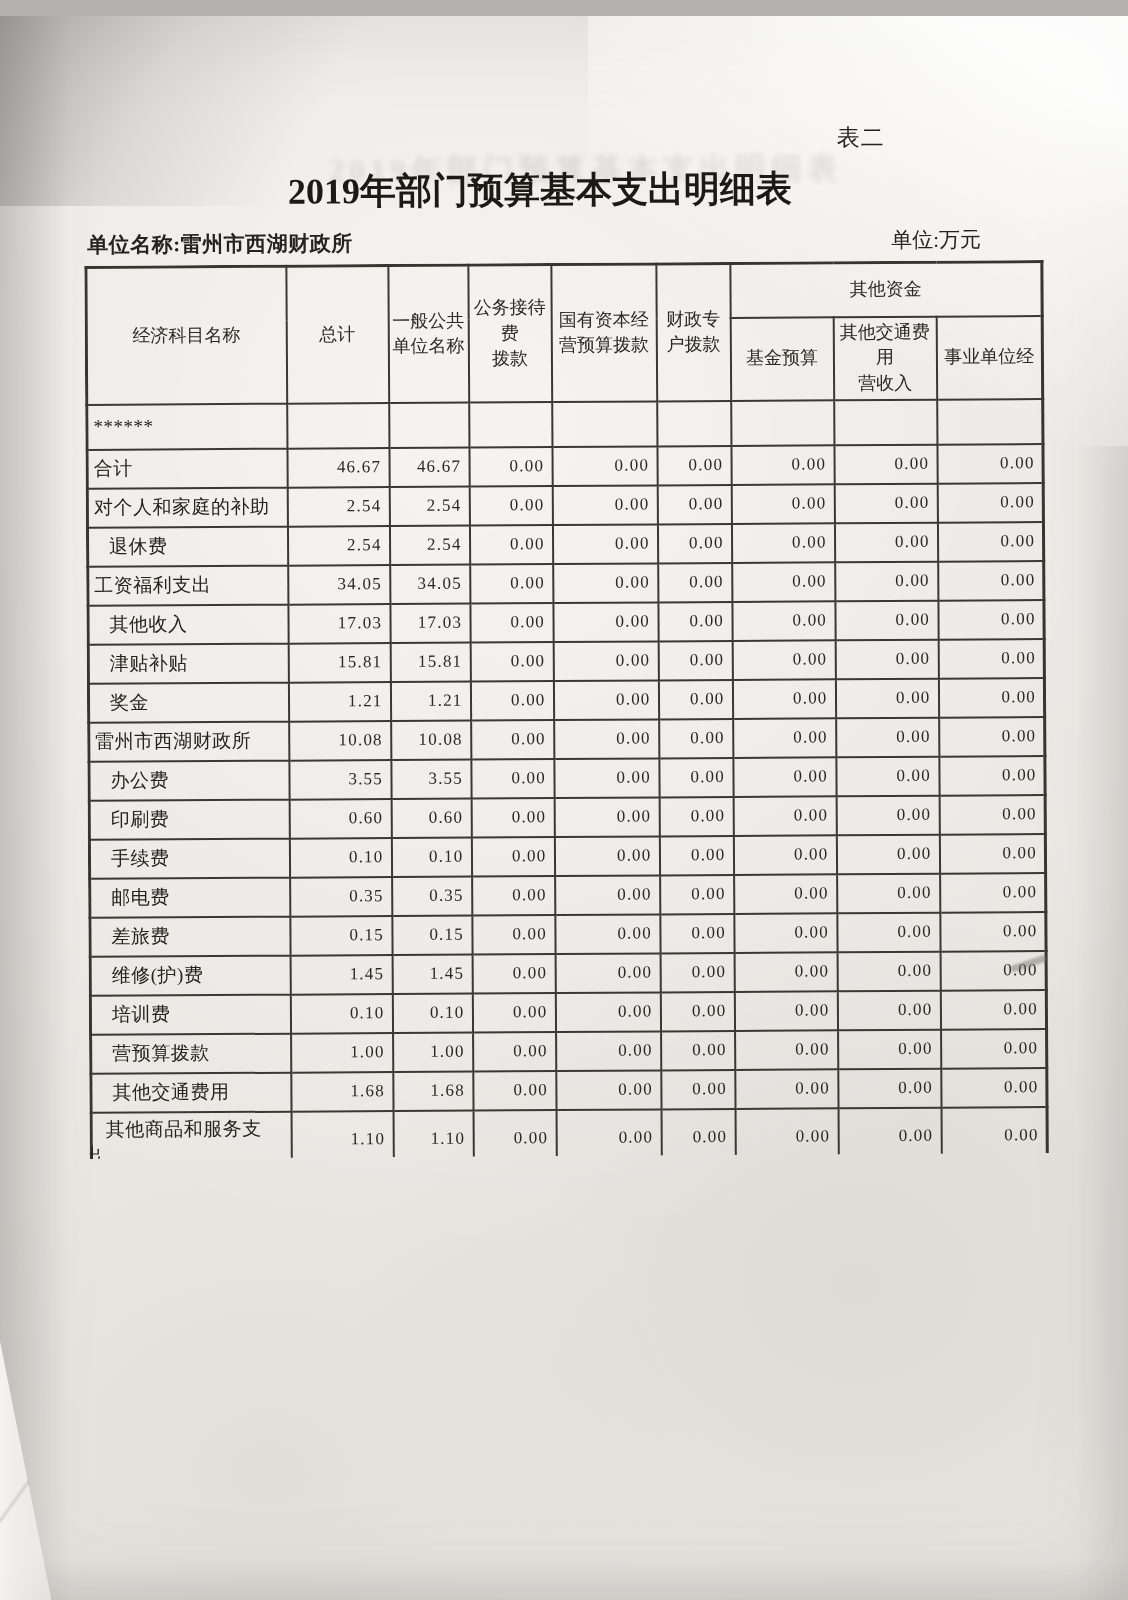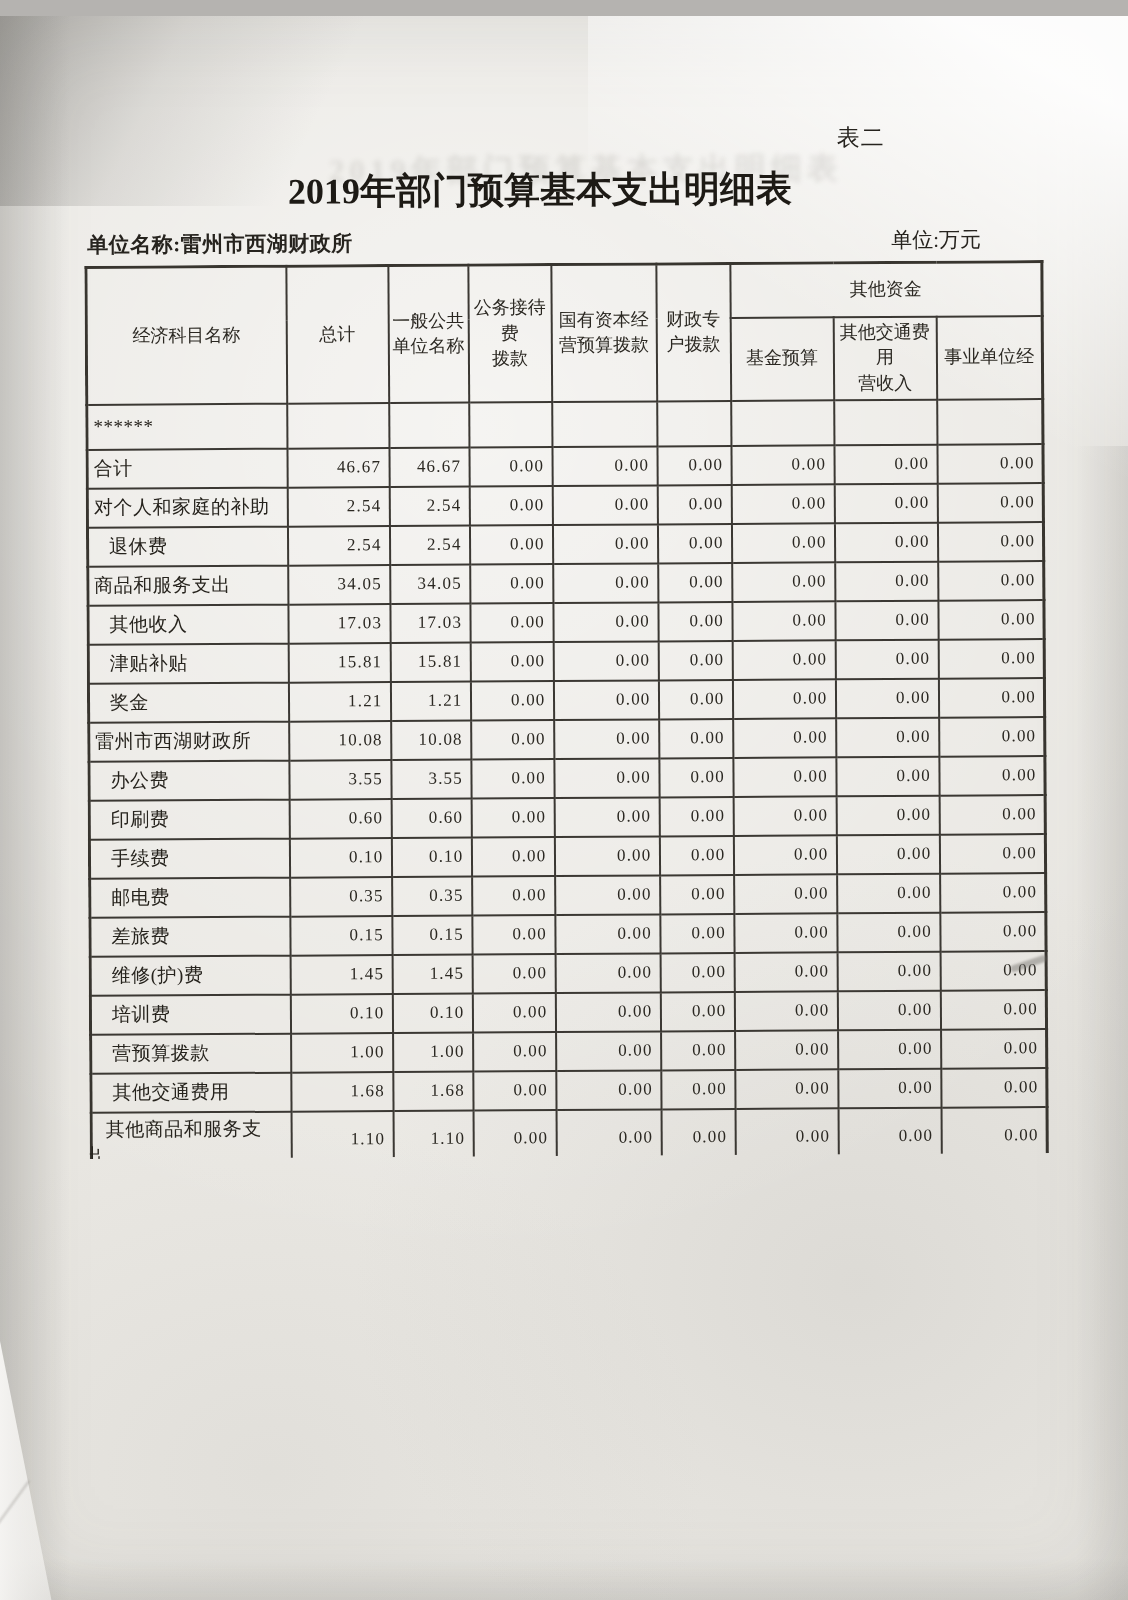--- a/index.html
+++ b/index.html
@@ -160,21 +160,21 @@
     <td class="num">2.54</td>
     <td class="num">2.54</td>
     <td class="num">0.00</td>
     <td class="num">0.00</td>
     <td class="num">0.00</td>
     <td class="num">0.00</td>
     <td class="num">0.00</td>
     <td class="num">0.00</td>
   </tr>
               <tr>
-    <td class="label-cell"><span class="row-label">商品和服务支出</span></td>
+    <td class="label-cell"><span class="row-label">工资福利支出</span></td>
     <td class="num">34.05</td>
     <td class="num">34.05</td>
     <td class="num">0.00</td>
     <td class="num">0.00</td>
     <td class="num">0.00</td>
     <td class="num">0.00</td>
     <td class="num">0.00</td>
     <td class="num">0.00</td>
   </tr>
               <tr>

